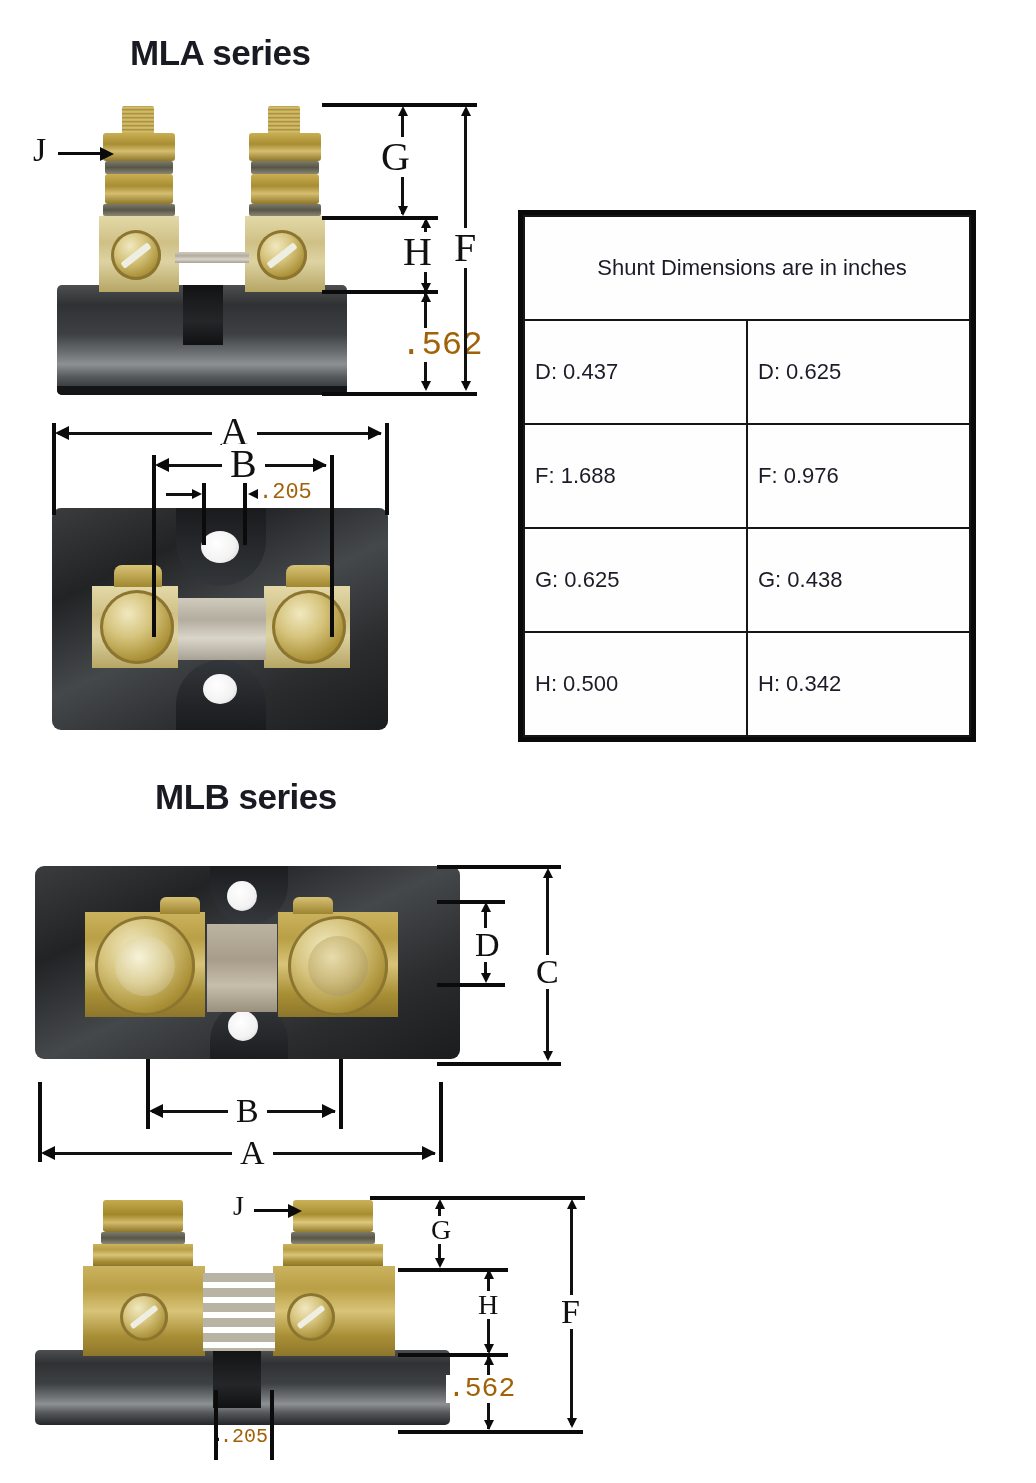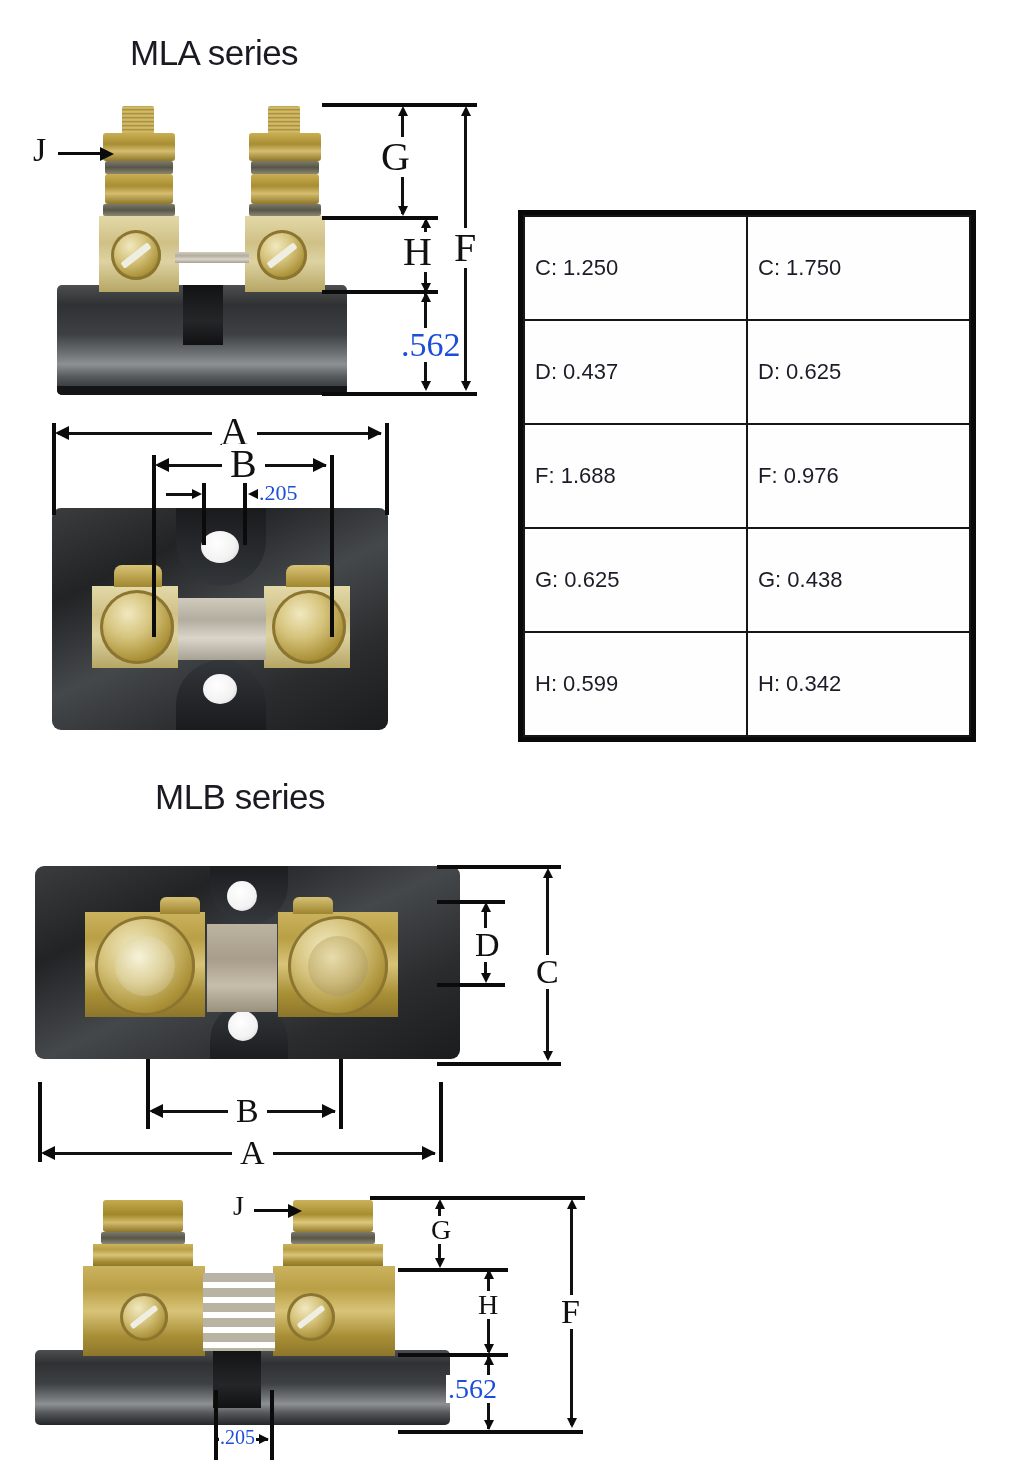--- a/index.html
+++ b/index.html
@@ -7,34 +7,34 @@
   body{
     width:1036px;height:1483px;position:relative;overflow:hidden;
     font-family:"Liberation Sans", sans-serif;
     -webkit-font-smoothing:antialiased;
   }
   .abs{position:absolute;}
 
   
   .series-title{
     font-family:"Liberation Sans", sans-serif;
-    font-weight:normal;font-size:35px;color:#1a1a22;letter-spacing:-0.5px;
+    font-weight:bold;font-size:35px;color:#1a1a22;letter-spacing:-0.5px;
     white-space:nowrap;
   }
 
   
   .dim{
     font-family:"Liberation Serif", serif;
     color:#111;white-space:nowrap;line-height:1;
   }
   .dim-lg{font-size:40px;}
   .dim-md{font-size:34px;}
   .dim-sm{font-size:28px;}
   .dim-xs{font-size:22px;}
-  .num{font-family:Liberation Serif, serif;color:#1d4ed8;white-space:nowrap;line-height:1;}
+  .num{font-family:Liberation Mono, monospace;color:#a16207;white-space:nowrap;line-height:1;}
 
   
   .hline{background:#0b0b0b;height:4px;}
   .vline{background:#0b0b0b;width:4px;}
   .hline-thin{background:#111;height:3px;}
   .vline-thin{background:#111;width:3px;}
 
   
   .arr{width:0;height:0;position:absolute;}
   .arr-lt{border-top:7px solid transparent;border-bottom:7px solid transparent;border-right:14px solid #0b0b0b;}
@@ -219,38 +219,37 @@
 <div class="abs vline" style="left:202px;top:483px;height:62px;"></div>
 <div class="abs vline" style="left:243px;top:483px;height:62px;"></div>
 <div class="abs hline-thin" style="left:166px;top:493px;width:30px;"></div>
 <div class="arr arr-rt-sm" style="left:192px;top:489px;"></div>
 <div class="arr arr-lt-sm" style="left:248px;top:489px;"></div>
 <div class="abs num dim-xs" style="left:259px;top:482px;">.205</div>
 
 <div class="dimtable-wrap" style="left:518px;top:210px;width:458px;height:532px;">
   <table class="dimtable">
     <tbody>
-    <tr>
-          <td class="col-left">C: 1.250</td>
-          <td>C: 1.750</td>
-        </tr>
+        <tr>
+      <td class="tbl-title" colspan="2">Shunt Dimensions are in inches</td>
+    </tr>
     <tr>
           <td class="col-left">D: 0.437</td>
           <td>D: 0.625</td>
         </tr>
     <tr>
           <td class="col-left">F: 1.688</td>
           <td>F: 0.976</td>
         </tr>
     <tr>
           <td class="col-left">G: 0.625</td>
           <td>G: 0.438</td>
         </tr>
     <tr>
-          <td class="col-left">H: 0.599</td>
+          <td class="col-left">H: 0.500</td>
           <td>H: 0.342</td>
         </tr>
   </tbody>
     </table>
 </div>
 
 <div class="abs series-title" style="left:155px;top:777px;">MLB series</div>
 
 <div class="photo" style="left:35px;top:866px;width:425px;height:193px;">
   <div class="abs darkbase-top" style="left:0px;top:0px;width:425px;height:193px;"></div>

